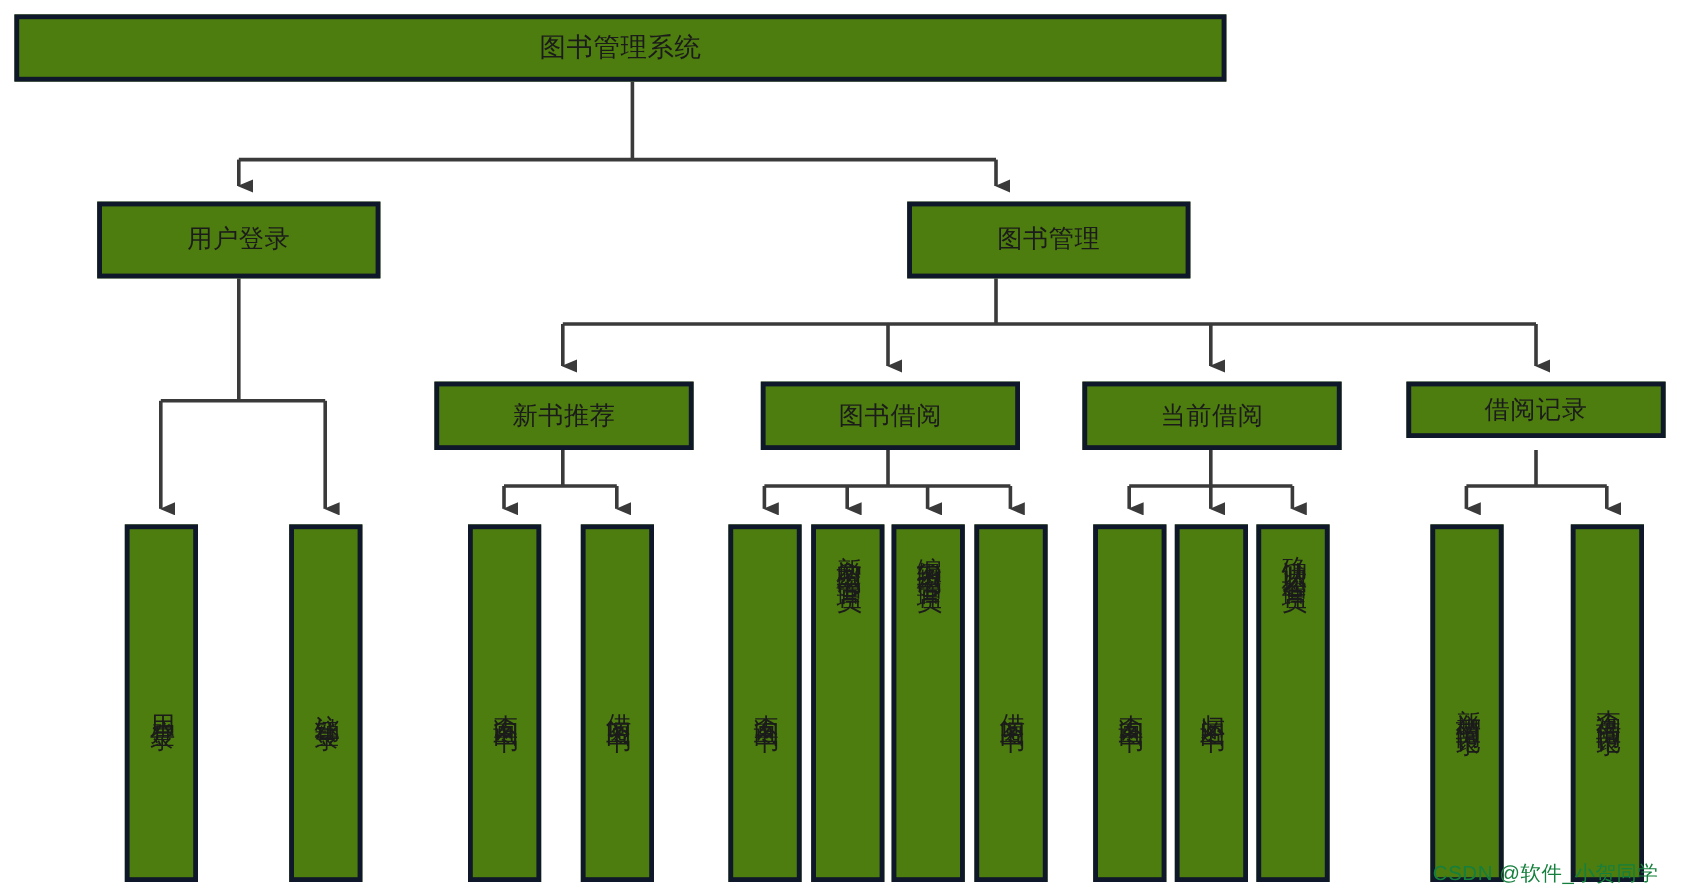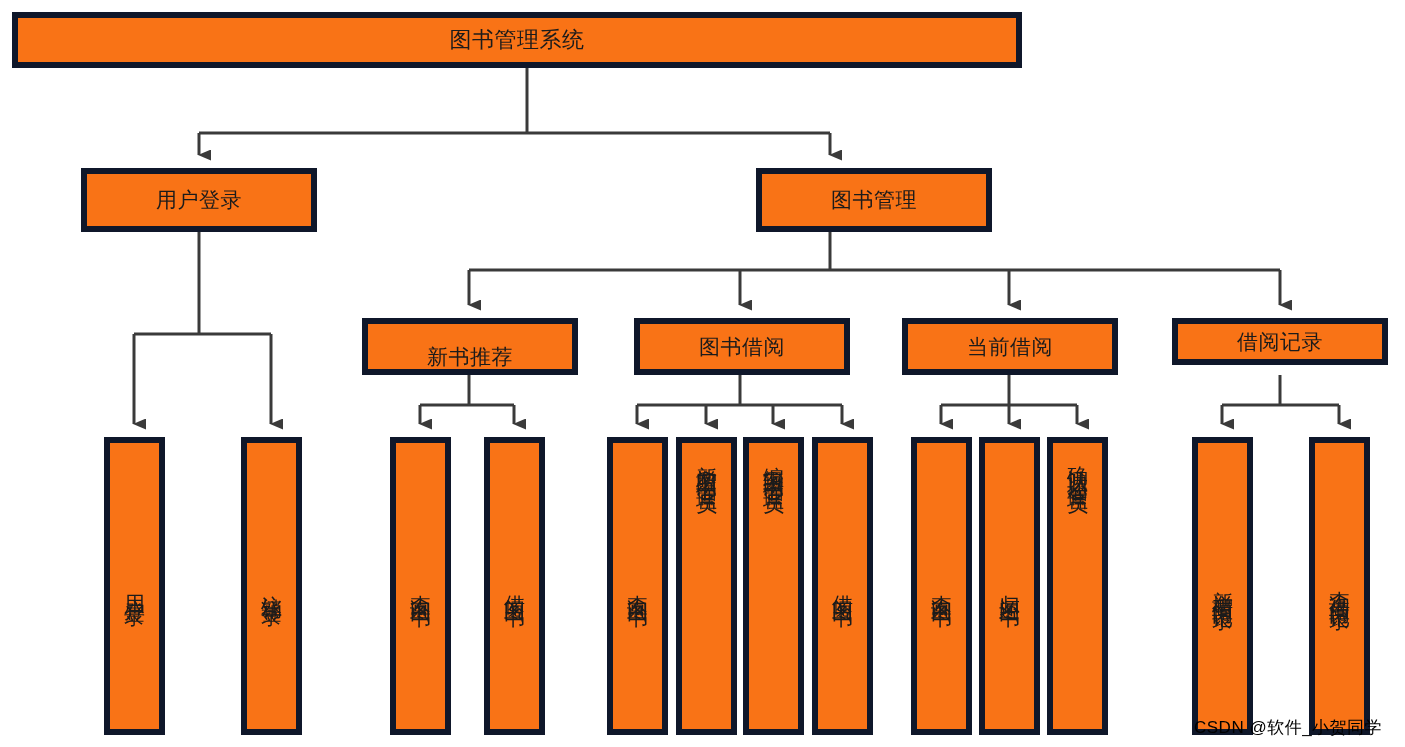--- a/index.html
+++ b/index.html
@@ -22,22 +22,22 @@
     position: absolute;
     left: 0;
     top: 0;
     width: 1405px;
     height: 747px;
     pointer-events: none;
   }
   .node {
     position: absolute;
     box-sizing: border-box;
-    border: 6px solid #0f172a;
-    background: #f97316;
+    border: 4px solid #0f172a;
+    background: #4d7c0f;
     color: #1b1b1b;
     display: flex;
     align-items: center;
     justify-content: center;
     text-align: center;
   }
   .node-h {
     font-size: 21px;
     letter-spacing: 0.5px;
     line-height: 1.2;
@@ -60,21 +60,21 @@
     justify-content: center;
   }
   .label-v {
     writing-mode: vertical-rl;
     text-orientation: upright;
     white-space: nowrap;
   }
   .watermark {
     position: absolute;
     font-size: 17px;
-    color: #000000;
+    color: #15803d;
     white-space: nowrap;
     letter-spacing: 0.5px;
     text-align: center;
   }
 </style>
 </head>
 <body>
 
 <div id="canvas">
 
@@ -133,21 +133,21 @@
   </div>
 
   <div class="node node-h" style="left:81px; top:168px; width:236px; height:64px;">
     <span>用户登录</span>
   </div>
 
   <div class="node node-h" style="left:711px; top:168px; width:236px; height:64px;margin-left:45px;">
     <span>图书管理</span>
   </div>
 
-  <div class="node node-h" style="left:362px; top:318px; width:216px; height:57px;align-items:flex-end;">
+  <div class="node node-h" style="left:362px; top:318px; width:216px; height:57px;">
     <span>新书推荐</span>
   </div>
 
   <div class="node node-h" style="left:902px; top:318px; width:216px; height:57px;">
     <span>当前借阅</span>
   </div>
 
   <div class="node node-h" style="left:634px; top:318px; width:216px; height:57px;">
     <span>图书借阅</span>
   </div>

